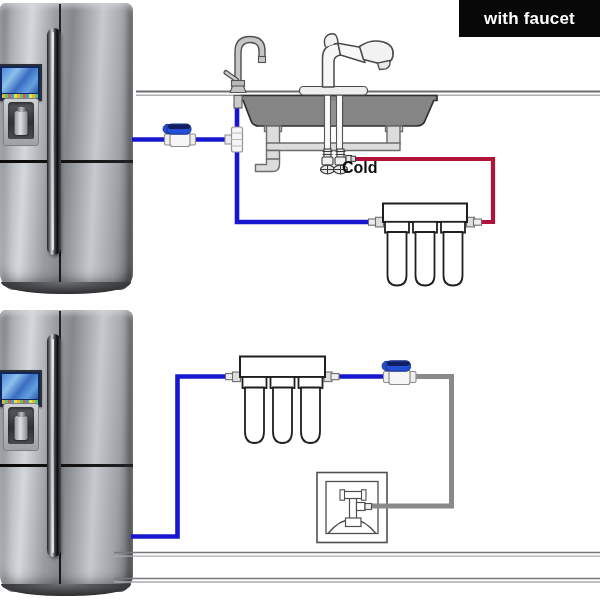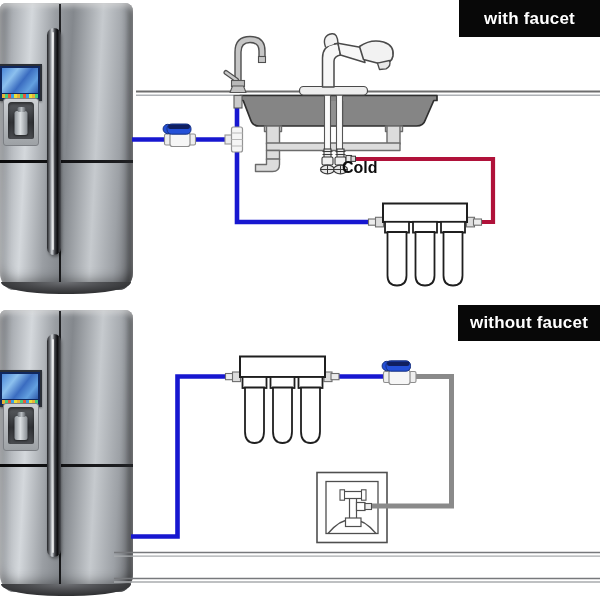--- a/index.html
+++ b/index.html
@@ -248,16 +248,15 @@
       <rect class="filt" x="242.5" y="377" width="24" height="11"></rect>
       <rect class="filt" x="270.5" y="377" width="24" height="11"></rect>
       <rect class="filt" x="298.5" y="377" width="24" height="11"></rect>
       <path class="filt" d="M245,387.5 V431.5 Q245,443 254.5,443 Q264,443 264,431.5 V387.5 Z"></path>
       <path class="filt" d="M273,387.5 V431.5 Q273,443 282.5,443 Q292,443 292,431.5 V387.5 Z"></path>
       <path class="filt" d="M301,387.5 V431.5 Q301,443 310.5,443 Q320,443 320,431.5 V387.5 Z"></path>
     </g>
   </svg>
 
   <div class="badge" id="badge-top">with faucet</div>
-  <div class="badge" id="badge-bottom">without faucet</div>
   <div id="cold-label">Cold</div>
 
 </div>
 
 </body></html>

